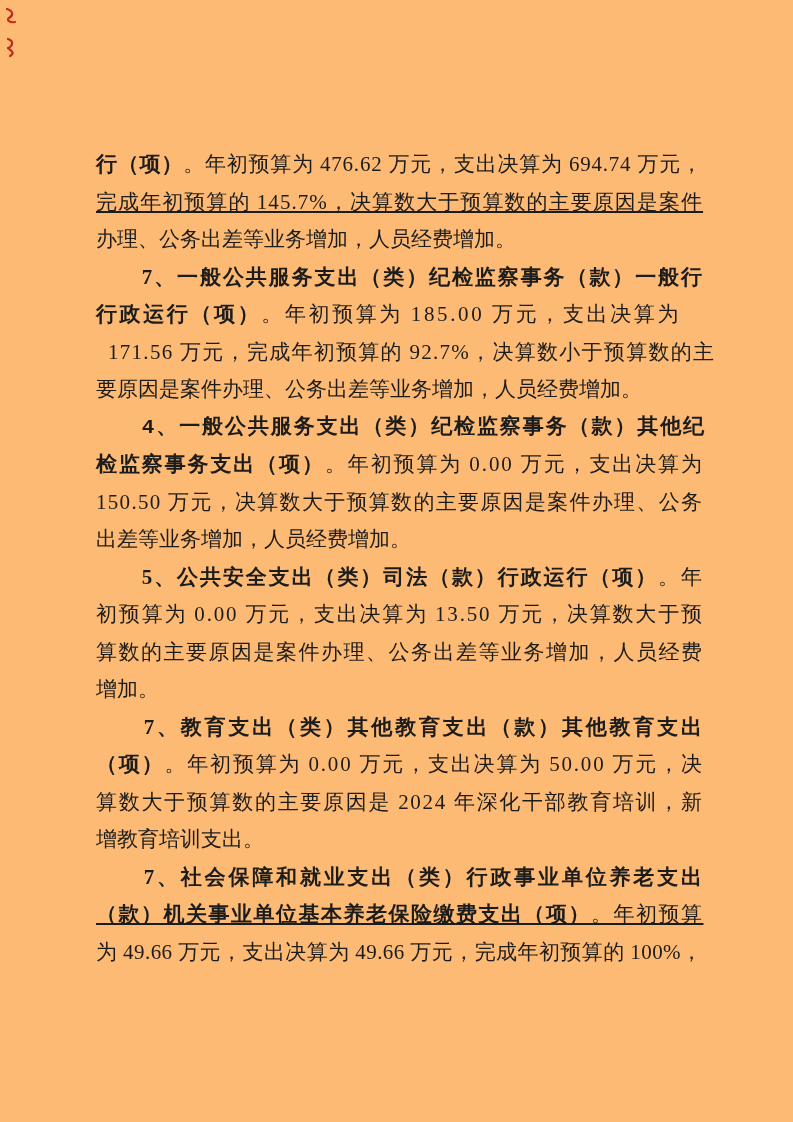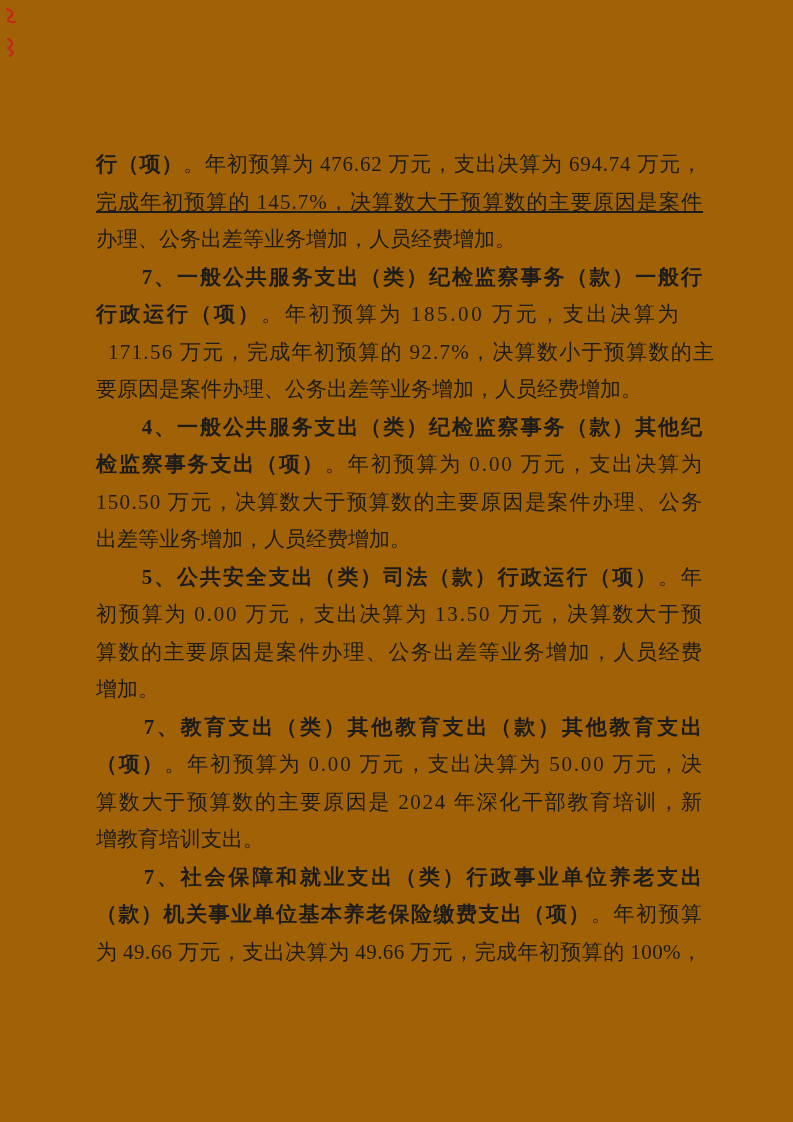--- a/index.html
+++ b/index.html
@@ -1,20 +1,20 @@
 <!DOCTYPE html>
 <html><head>
 <meta charset="utf-8">
 <title>Document</title>
 <style>
   html,body{margin:0;padding:0;background:#ffffff;}
   .page{
     position:relative;
     width:793px;height:1122px;
-    background:#a16207;
+    background:#fdba74;
     overflow:hidden;
     font-family:"Liberation Serif","DejaVu Serif",serif;
     color:#1c1c1c;
   }
   .doc{
     position:absolute;
     left:96px;top:146px;width:606px;
     font-size:21px;
     line-height:37.5px;
   }
@@ -48,37 +48,37 @@
         <div class="line fill" style="letter-spacing: 1.067px; text-decoration: underline;"><span class="inner"><span class="r">完成年初预算的 145.7%，决算数大于预算数的主要原因是案件</span></span></div>
         <div class="line"><span class="inner"><span class="r">办理、公务出差等业务增加，人员经费增加。</span></span></div>
       </div>
       <div class="para">
         <div class="line fill" style="letter-spacing: 1.904px;"><span class="inner"><span class="b">　　7、一般公共服务支出（类）纪检监察事务（款）一般行</span></span></div>
         <div class="line fill" style="letter-spacing: 2.612px;"><span class="inner"><span class="b">行政运行（项）</span><span class="r">。年初预算为 185.00 万元，支出决算为</span></span></div>
         <div class="line fill" style="letter-spacing: 1.288px; margin-left: 12px;"><span class="inner"><span class="r">171.56 万元，完成年初预算的 92.7%，决算数小于预算数的主</span></span></div>
         <div class="line"><span class="inner"><span class="r">要原因是案件办理、公务出差等业务增加，人员经费增加。</span></span></div>
       </div>
       <div class="para">
-        <div class="line fill" style="letter-spacing: 1.904px;"><span class="inner"><span class="b">　　4、一般公共服务支出（类）纪检监察事务（款）其他纪</span></span></div>
+        <div class="line fill" style="letter-spacing: 1.904px; font-family: Liberation Mono, monospace;"><span class="inner"><span class="b">　　4、一般公共服务支出（类）纪检监察事务（款）其他纪</span></span></div>
         <div class="line fill" style="letter-spacing: 1.888px;"><span class="inner"><span class="b">检监察事务支出（项）</span><span class="r">。年初预算为 0.00 万元，支出决算为</span></span></div>
         <div class="line fill" style="letter-spacing: 1.3px;"><span class="inner"><span class="r">150.50 万元，决算数大于预算数的主要原因是案件办理、公务</span></span></div>
         <div class="line"><span class="inner"><span class="r">出差等业务增加，人员经费增加。</span></span></div>
       </div>
       <div class="para">
         <div class="line fill" style="letter-spacing: 1.904px;"><span class="inner"><span class="b">　　5、公共安全支出（类）司法（款）行政运行（项）</span><span class="r">。年</span></span></div>
         <div class="line fill" style="letter-spacing: 1.818px;"><span class="inner"><span class="r">初预算为 0.00 万元，支出决算为 13.50 万元，决算数大于预</span></span></div>
         <div class="line fill" style="letter-spacing: 1.5px;"><span class="inner"><span class="r">算数的主要原因是案件办理、公务出差等业务增加，人员经费</span></span></div>
         <div class="line"><span class="inner"><span class="r">增加。</span></span></div>
       </div>
       <div class="para">
         <div class="line fill" style="letter-spacing: 2.82px;"><span class="inner"><span class="b">　　7、教育支出（类）其他教育支出（款）其他教育支出</span></span></div>
         <div class="line fill" style="letter-spacing: 1.818px;"><span class="inner"><span class="b">（项）</span><span class="r">。年初预算为 0.00 万元，支出决算为 50.00 万元，决</span></span></div>
         <div class="line fill" style="letter-spacing: 1.707px; font-family: Liberation Serif, serif;"><span class="inner"><span class="r">算数大于预算数的主要原因是 2024 年深化干部教育培训，新</span></span></div>
         <div class="line"><span class="inner"><span class="r">增教育培训支出。</span></span></div>
       </div>
       <div class="para">
         <div class="line fill" style="letter-spacing: 2.82px;"><span class="inner"><span class="b">　　7、社会保障和就业支出（类）行政事业单位养老支出</span></span></div>
-        <div class="line fill" style="letter-spacing: 1.5px;"><span class="inner"><span class="b">（款）机关事业单位基本养老保险缴费支出（项）</span><span class="r">。年初预算</span></span></div>
+        <div class="line fill" style="letter-spacing: 1.5px; text-decoration: underline;"><span class="inner"><span class="b">（款）机关事业单位基本养老保险缴费支出（项）</span><span class="r">。年初预算</span></span></div>
         <div class="line fill" style="letter-spacing: 0.428px;"><span class="inner"><span class="r">为 49.66 万元，支出决算为 49.66 万元，完成年初预算的 100%，</span></span></div>
       </div>
     </div>
 
 </div>
 
 </body></html>

